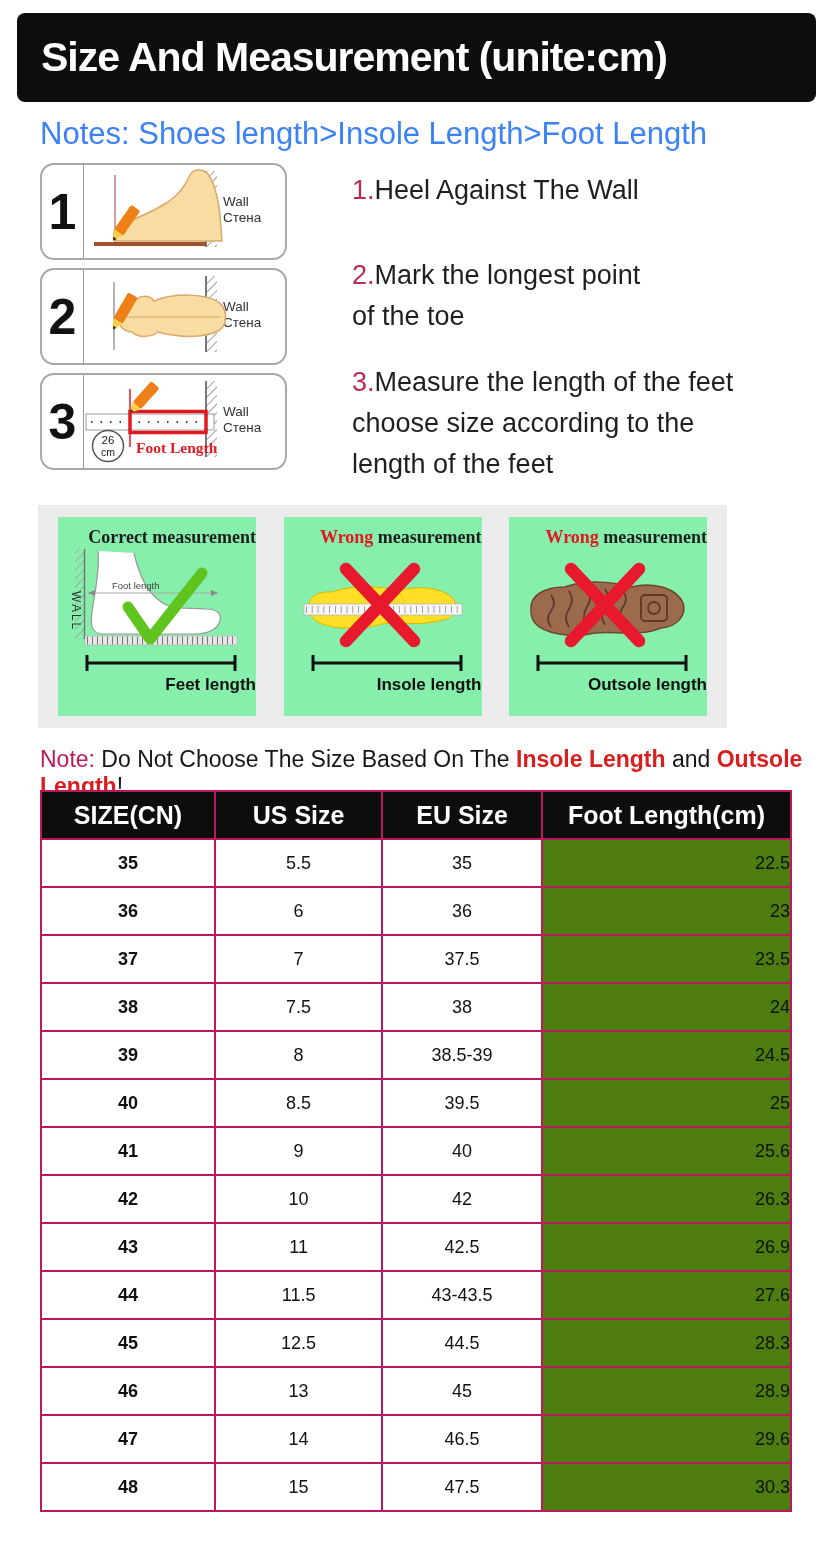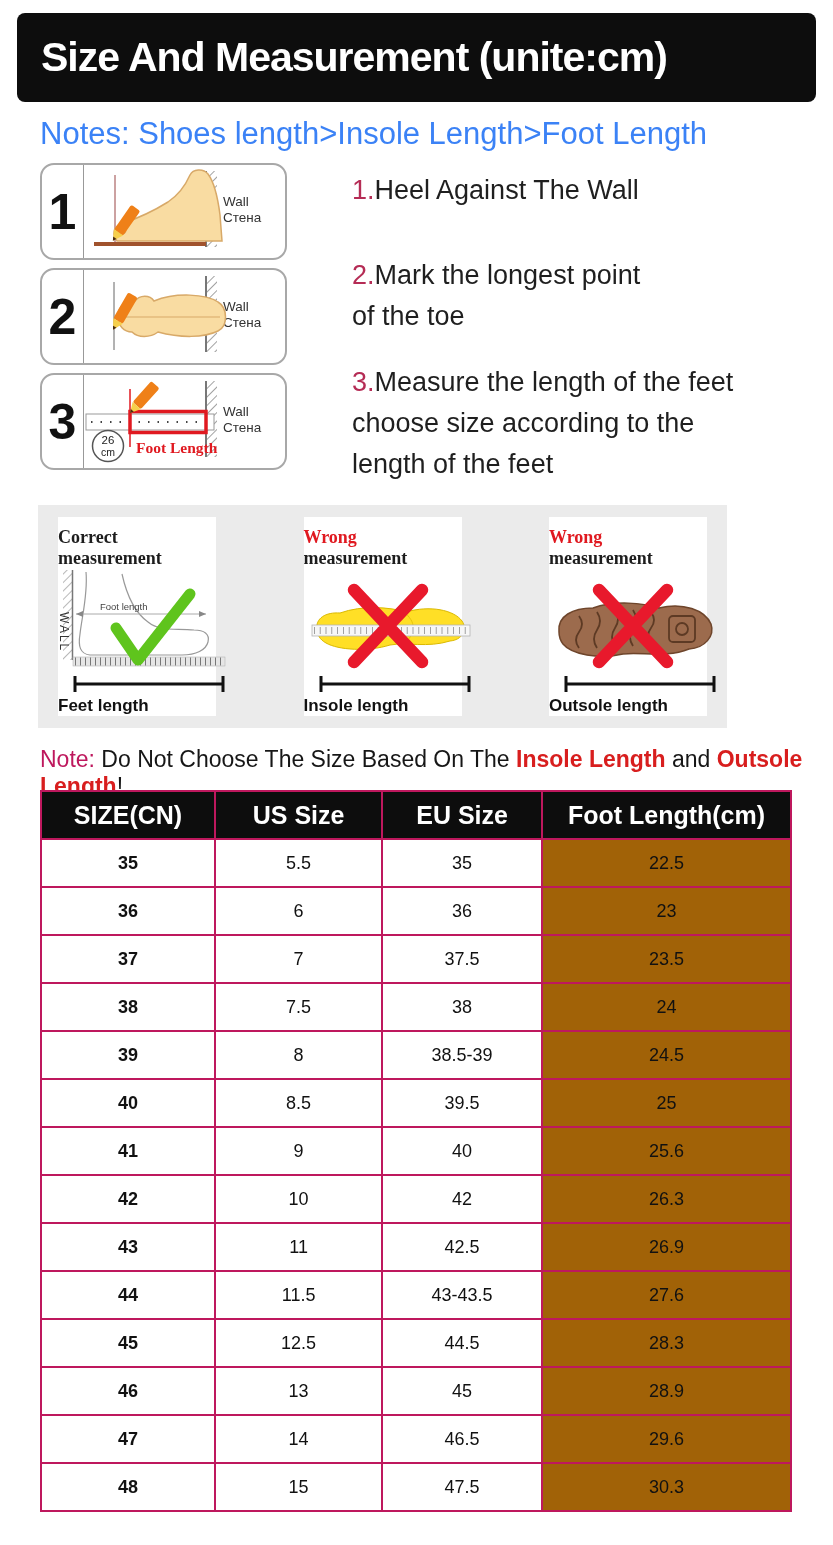--- a/index.html
+++ b/index.html
@@ -24,39 +24,39 @@
 
   
   .instructions { position:absolute; left:352px; top:165px; width:475px; }
   .inst { position:absolute; left:0; white-space:pre-line; font-size:27px; line-height:41px; color:#1f1f1f; }
   .inst-1 { top:5px; } .inst-2 { top:90px; } .inst-3 { top:197px; }
   .inst .num { color:#b52c55; }
 
   
   .strip { position:absolute; left:38px; top:505px; width:689px; height:223px; background:#ebebeb;
            display:flex; justify-content:space-between; padding:12px 20px; }
-  .m-card { width:158px; height:199px; background:#ffffff; text-align:left; position:relative; }
+  .m-card { width:198px; height:199px; background:#86efac; text-align:right; position:relative; }
   .m-title { margin-top:10px; font-family:"Liberation Serif", serif; font-size:18px; font-weight:bold; color:#1d1d1d; }
   .m-title .wrong { color:#e01920; }
   .m-art { display:block; margin:1px auto 0; }
   .m-label { font-size:17px; font-weight:bold; color:#111; margin-top:0px; }
 
   
   .note-line { position:absolute; left:40px; top:746px; width:770px; font-size:23px; color:#161616; }
   .note-line .red { color:#be185d; }
   .note-line .em { color:#d81e1e; font-weight:bold; }
 
   
   table.size { position:absolute; left:40px; top:790px; width:752px; border-collapse:collapse;
                table-layout:fixed; text-align:center; color:#111; }
   table.size th, table.size td { border:2px solid #be185d; height:48px; padding:0; vertical-align:middle; }
   table.size thead th { background:#0d0d0d; color:#fff; font-size:25px; font-weight:600; }
   table.size td { font-size:18px; }
   table.size td.col0 { font-weight:bold; }
-  table.size td.col3 { background:#a16207; }
+  table.size td.col3 { background:#4d7c0f;text-align:right; }
   .w0 { width:23.2%; } .w1 { width:22.3%; } .w2 { width:21.3%; } .w3 { width:33.2%; }
 
   svg text { font-family:"Liberation Sans", sans-serif; }
   svg text.serifbold { font-family:"Liberation Serif", serif; font-weight:bold; }
 </style>
 </head>
 <body>
 
 <div class="page">
 

